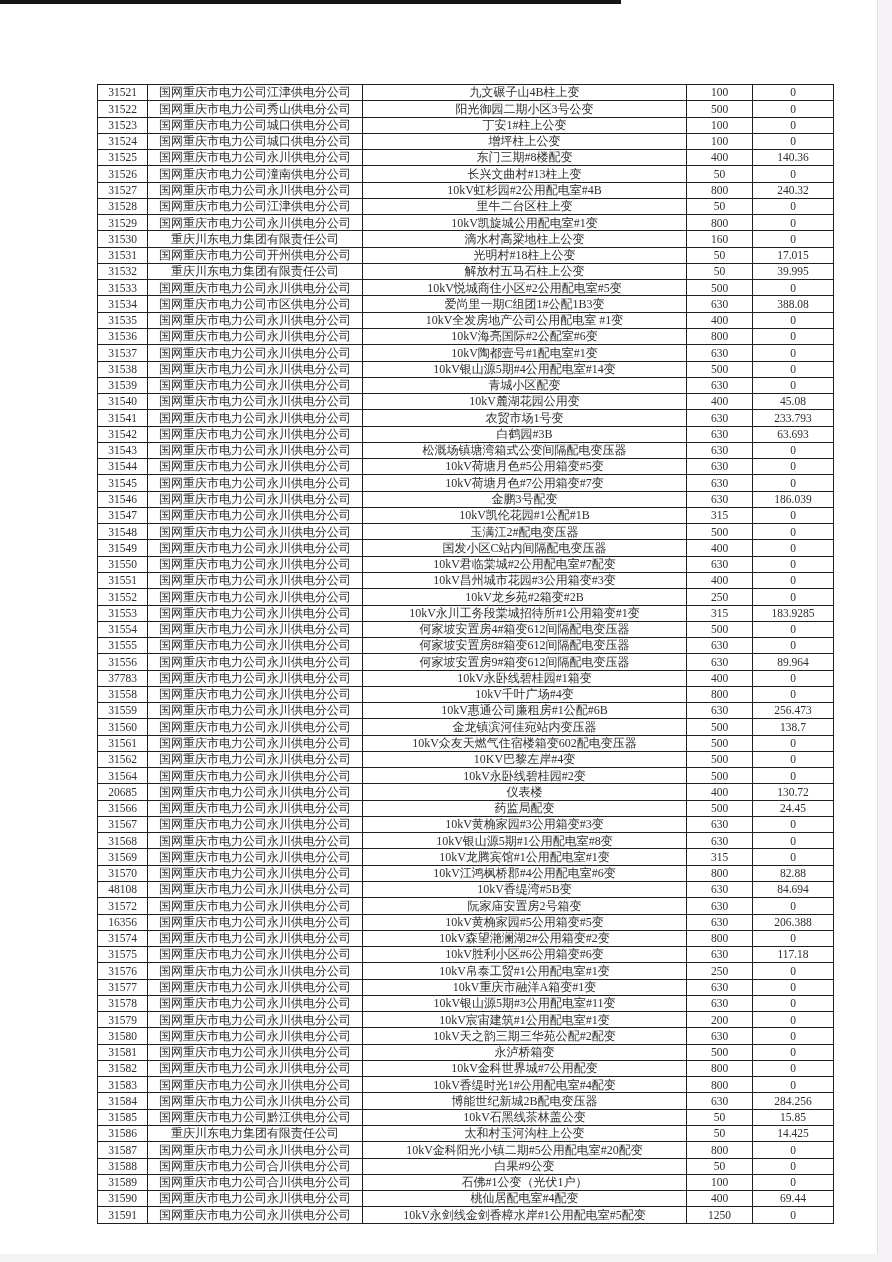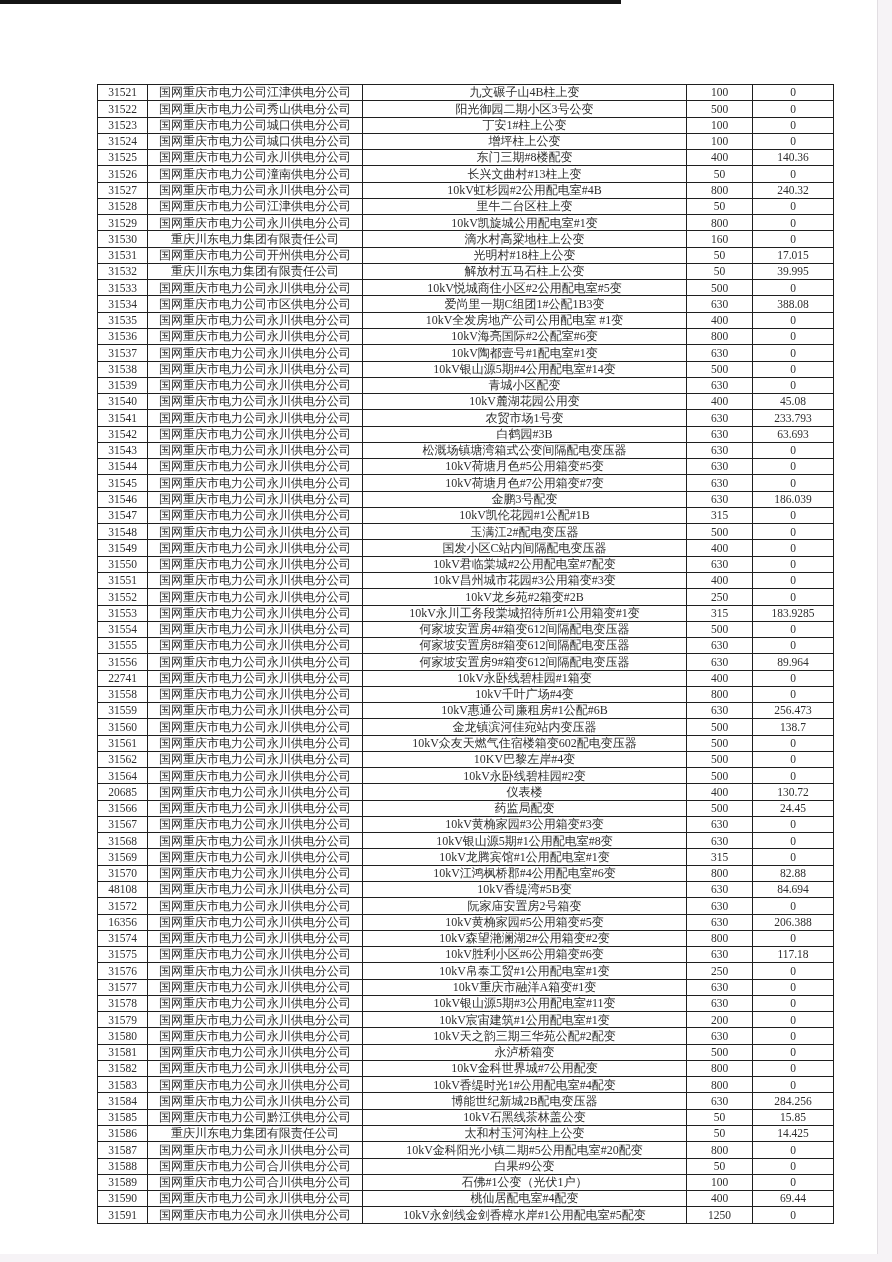--- a/index.html
+++ b/index.html
@@ -288,21 +288,21 @@
         <td class="c4">0</td>
       </tr>
       <tr>
         <td class="c0">31556</td>
         <td class="c1">国网重庆市电力公司永川供电分公司</td>
         <td class="c2">何家坡安置房9#箱变612间隔配电变压器</td>
         <td class="c3">630</td>
         <td class="c4">89.964</td>
       </tr>
       <tr>
-        <td class="c0">22741</td>
+        <td class="c0">37783</td>
         <td class="c1">国网重庆市电力公司永川供电分公司</td>
         <td class="c2">10kV永卧线碧桂园#1箱变</td>
         <td class="c3">400</td>
         <td class="c4">0</td>
       </tr>
       <tr>
         <td class="c0">31558</td>
         <td class="c1">国网重庆市电力公司永川供电分公司</td>
         <td class="c2">10kV千叶广场#4变</td>
         <td class="c3">800</td>

